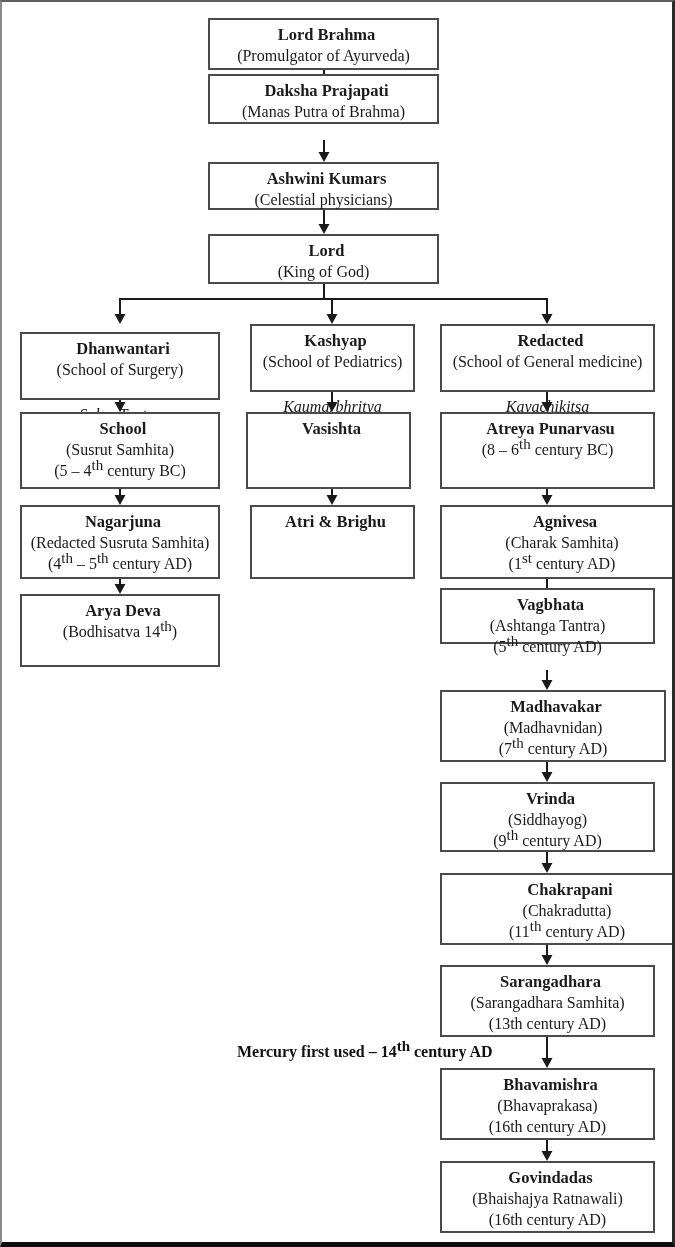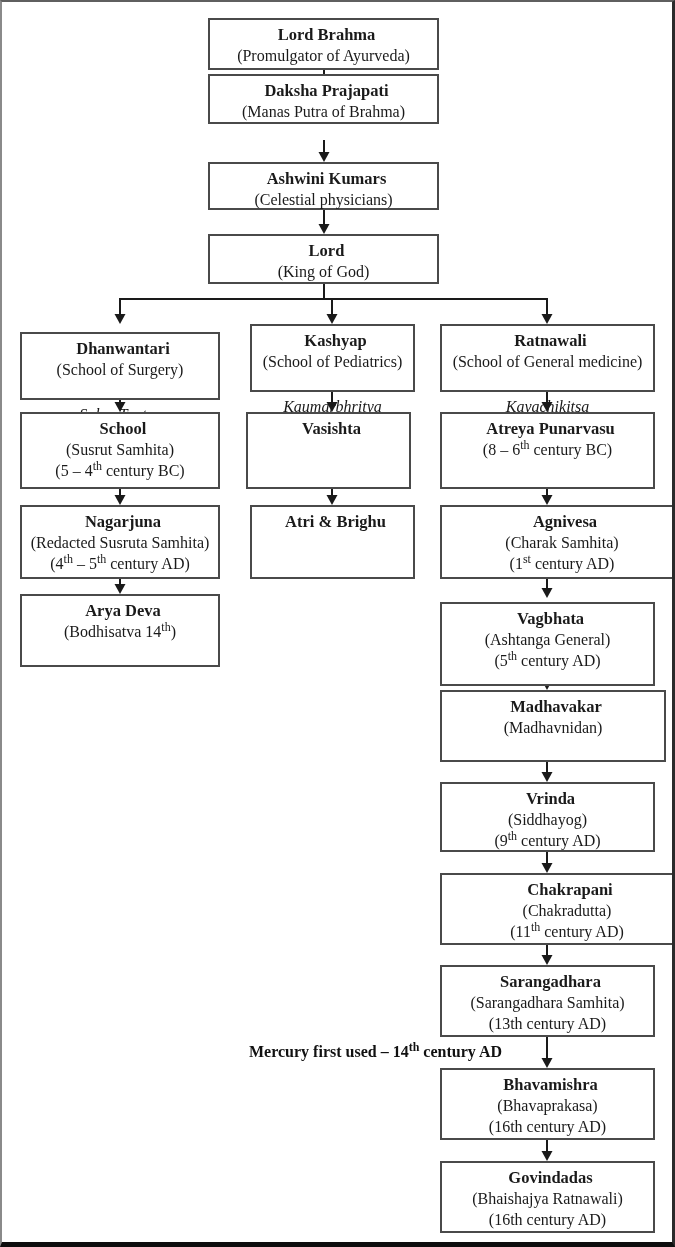--- a/index.html
+++ b/index.html
@@ -11,21 +11,21 @@
     border-right:3px solid #2b2b2b;border-bottom:5px solid #0d0d0d;
   }
   #wires{position:absolute;left:0;top:0;width:675px;height:1247px;}
   .box{
     position:absolute;background:#fff;border:2px solid #4a4a4a;
     text-align:center;padding-top:4px;line-height:21px;font-size:16px;color:#1a1a1a;
   }
   .bt{font-weight:bold;font-size:16.5px;padding-left:6px;}
   .bl{font-size:16px;}
   .it{font-style:italic;margin-top:24px;}
-  sup{font-size:12px;line-height:0;vertical-align:super;}
+  sup{font-size:15px;line-height:0;vertical-align:super;}
   .note{position:absolute;font-weight:bold;font-size:16px;color:#111;white-space:nowrap;}
 </style>
 </head>
 <body>
 
 <div id="canvas">
 
   <svg id="wires" width="675" height="1247" viewBox="0 0 675 1247" xmlns="http://www.w3.org/2000/svg">
     <g stroke="#1a1a1a" stroke-width="2" fill="none">
       <line x1="322" y1="68" x2="322" y2="79"></line>
@@ -101,21 +101,21 @@
     <div class="bl it">Salya Tantra</div>
   </div>
 
   <div class="box" style="left:248px;top:322px;width:165px;height:68px">
     <div class="bt">Kashyap</div>
     <div class="bl">(School of Pediatrics)</div>
     <div class="bl it">Kaumarbhritya</div>
   </div>
 
   <div class="box" style="left:438px;top:322px;width:215px;height:68px">
-    <div class="bt">Ratnawali</div>
+    <div class="bt">Redacted</div>
     <div class="bl">(School of General medicine)</div>
     <div class="bl it">Kayachikitsa</div>
   </div>
 
   <div class="box" style="left:18px;top:410px;width:200px;height:77px">
     <div class="bt">School</div>
     <div class="bl">(Susrut Samhita)</div>
     <div class="bl">(5 – 4<sup>th</sup> century BC)</div>
   </div>
 
@@ -142,50 +142,51 @@
     <div class="bt">Atreya Punarvasu</div>
     <div class="bl">(8 – 6<sup>th</sup> century BC)</div>
   </div>
 
   <div class="box" style="left:438px;top:503px;width:244px;height:74px">
     <div class="bt">Agnivesa</div>
     <div class="bl">(Charak Samhita)</div>
     <div class="bl">(1<sup>st</sup> century AD)</div>
   </div>
 
-  <div class="box" style="left:438px;top:600px;width:215px;height:84px">
+  <div class="box" style="left:438px;top:586px;width:215px;height:56px">
     <div class="bt">Vagbhata</div>
-    <div class="bl">(Ashtanga General)</div>
+    <div class="bl">(Ashtanga Tantra)</div>
     <div class="bl">(5<sup>th</sup> century AD)</div>
   </div>
 
   <div class="box" style="left:438px;top:688px;width:226px;height:72px">
     <div class="bt">Madhavakar</div>
     <div class="bl">(Madhavnidan)</div>
+    <div class="bl">(7<sup>th</sup> century AD)</div>
   </div>
 
   <div class="box" style="left:438px;top:780px;width:215px;height:70px">
     <div class="bt">Vrinda</div>
     <div class="bl">(Siddhayog)</div>
     <div class="bl">(9<sup>th</sup> century AD)</div>
   </div>
 
   <div class="box" style="left:438px;top:871px;width:254px;height:72px">
     <div class="bt">Chakrapani</div>
     <div class="bl">(Chakradutta)</div>
     <div class="bl">(11<sup>th</sup> century AD)</div>
   </div>
 
   <div class="box" style="left:438px;top:963px;width:215px;height:72px">
     <div class="bt">Sarangadhara</div>
     <div class="bl">(Sarangadhara Samhita)</div>
     <div class="bl">(13th century AD)</div>
   </div>
 
-  <div class="note" style="left:235px;top:1041px;width:277px;text-align:center">Mercury first used – 14<sup>th</sup> century AD</div>
+  <div class="note" style="left:235px;top:1041px;width:277px;text-align:left">Mercury first used – 14<sup>th</sup> century AD</div>
 
   <div class="box" style="left:438px;top:1066px;width:215px;height:72px">
     <div class="bt">Bhavamishra</div>
     <div class="bl">(Bhavaprakasa)</div>
     <div class="bl">(16th century AD)</div>
   </div>
 
   <div class="box" style="left:438px;top:1159px;width:215px;height:72px">
     <div class="bt">Govindadas</div>
     <div class="bl">(Bhaishajya Ratnawali)</div>

